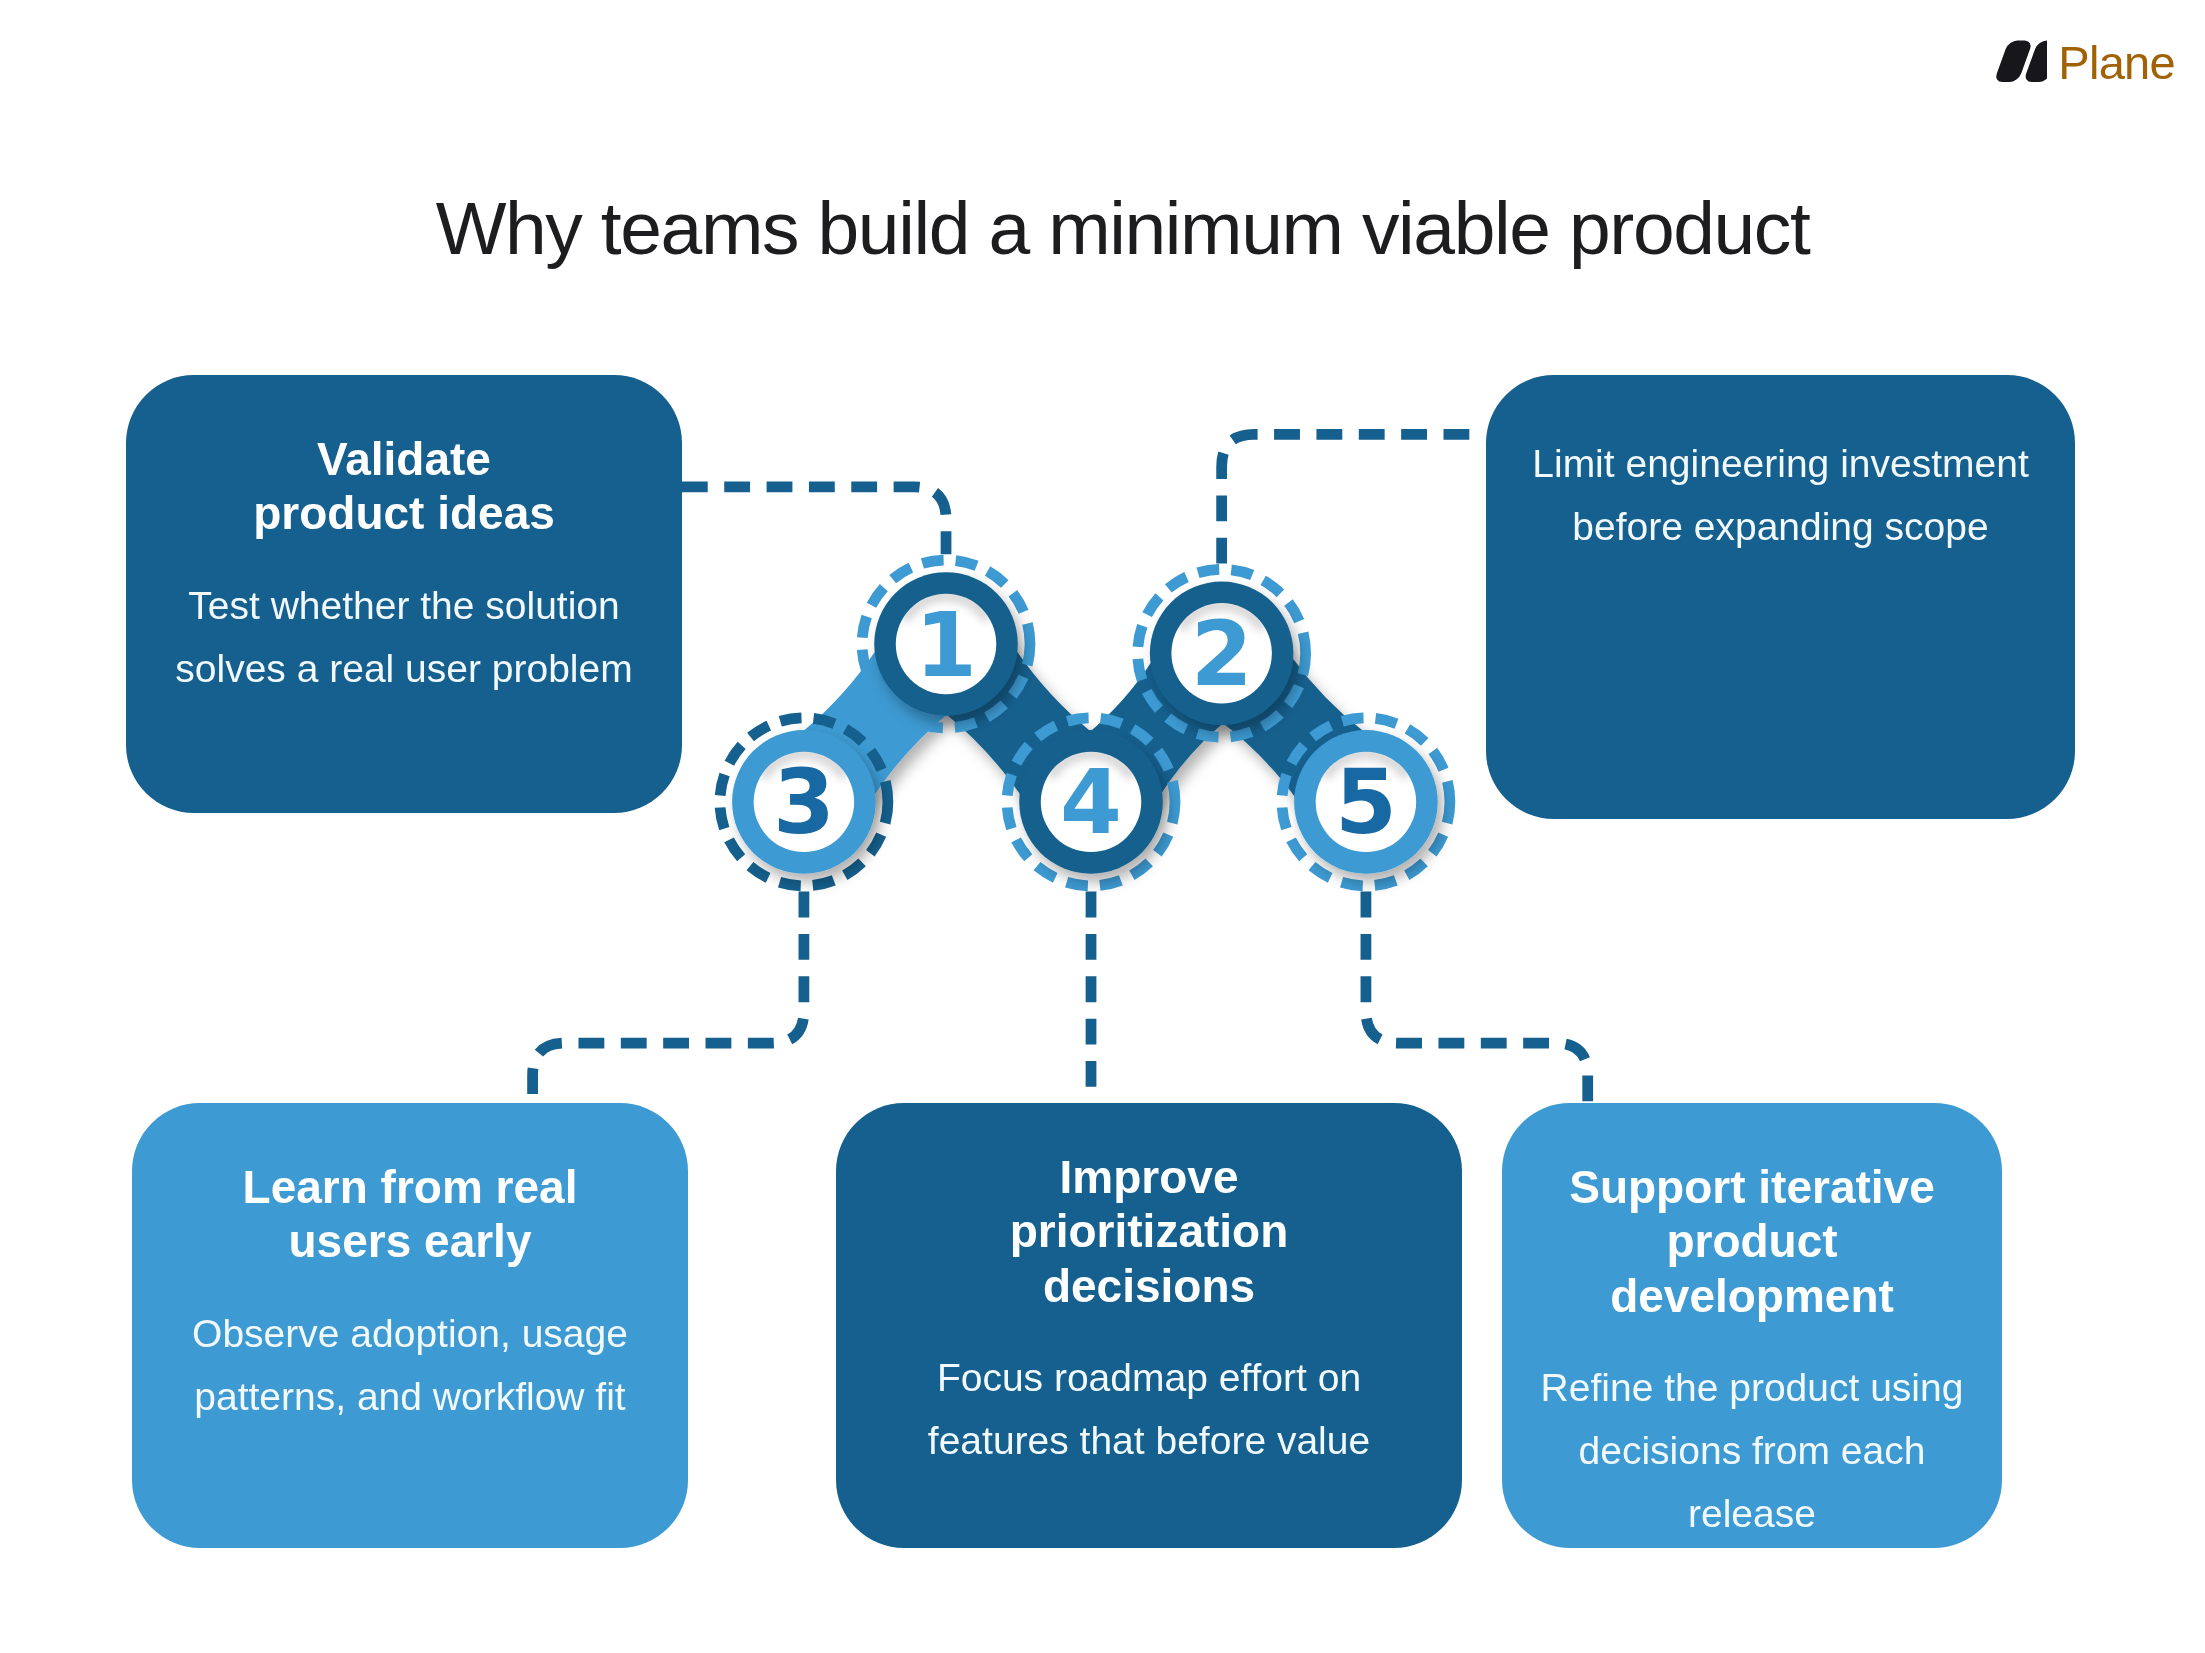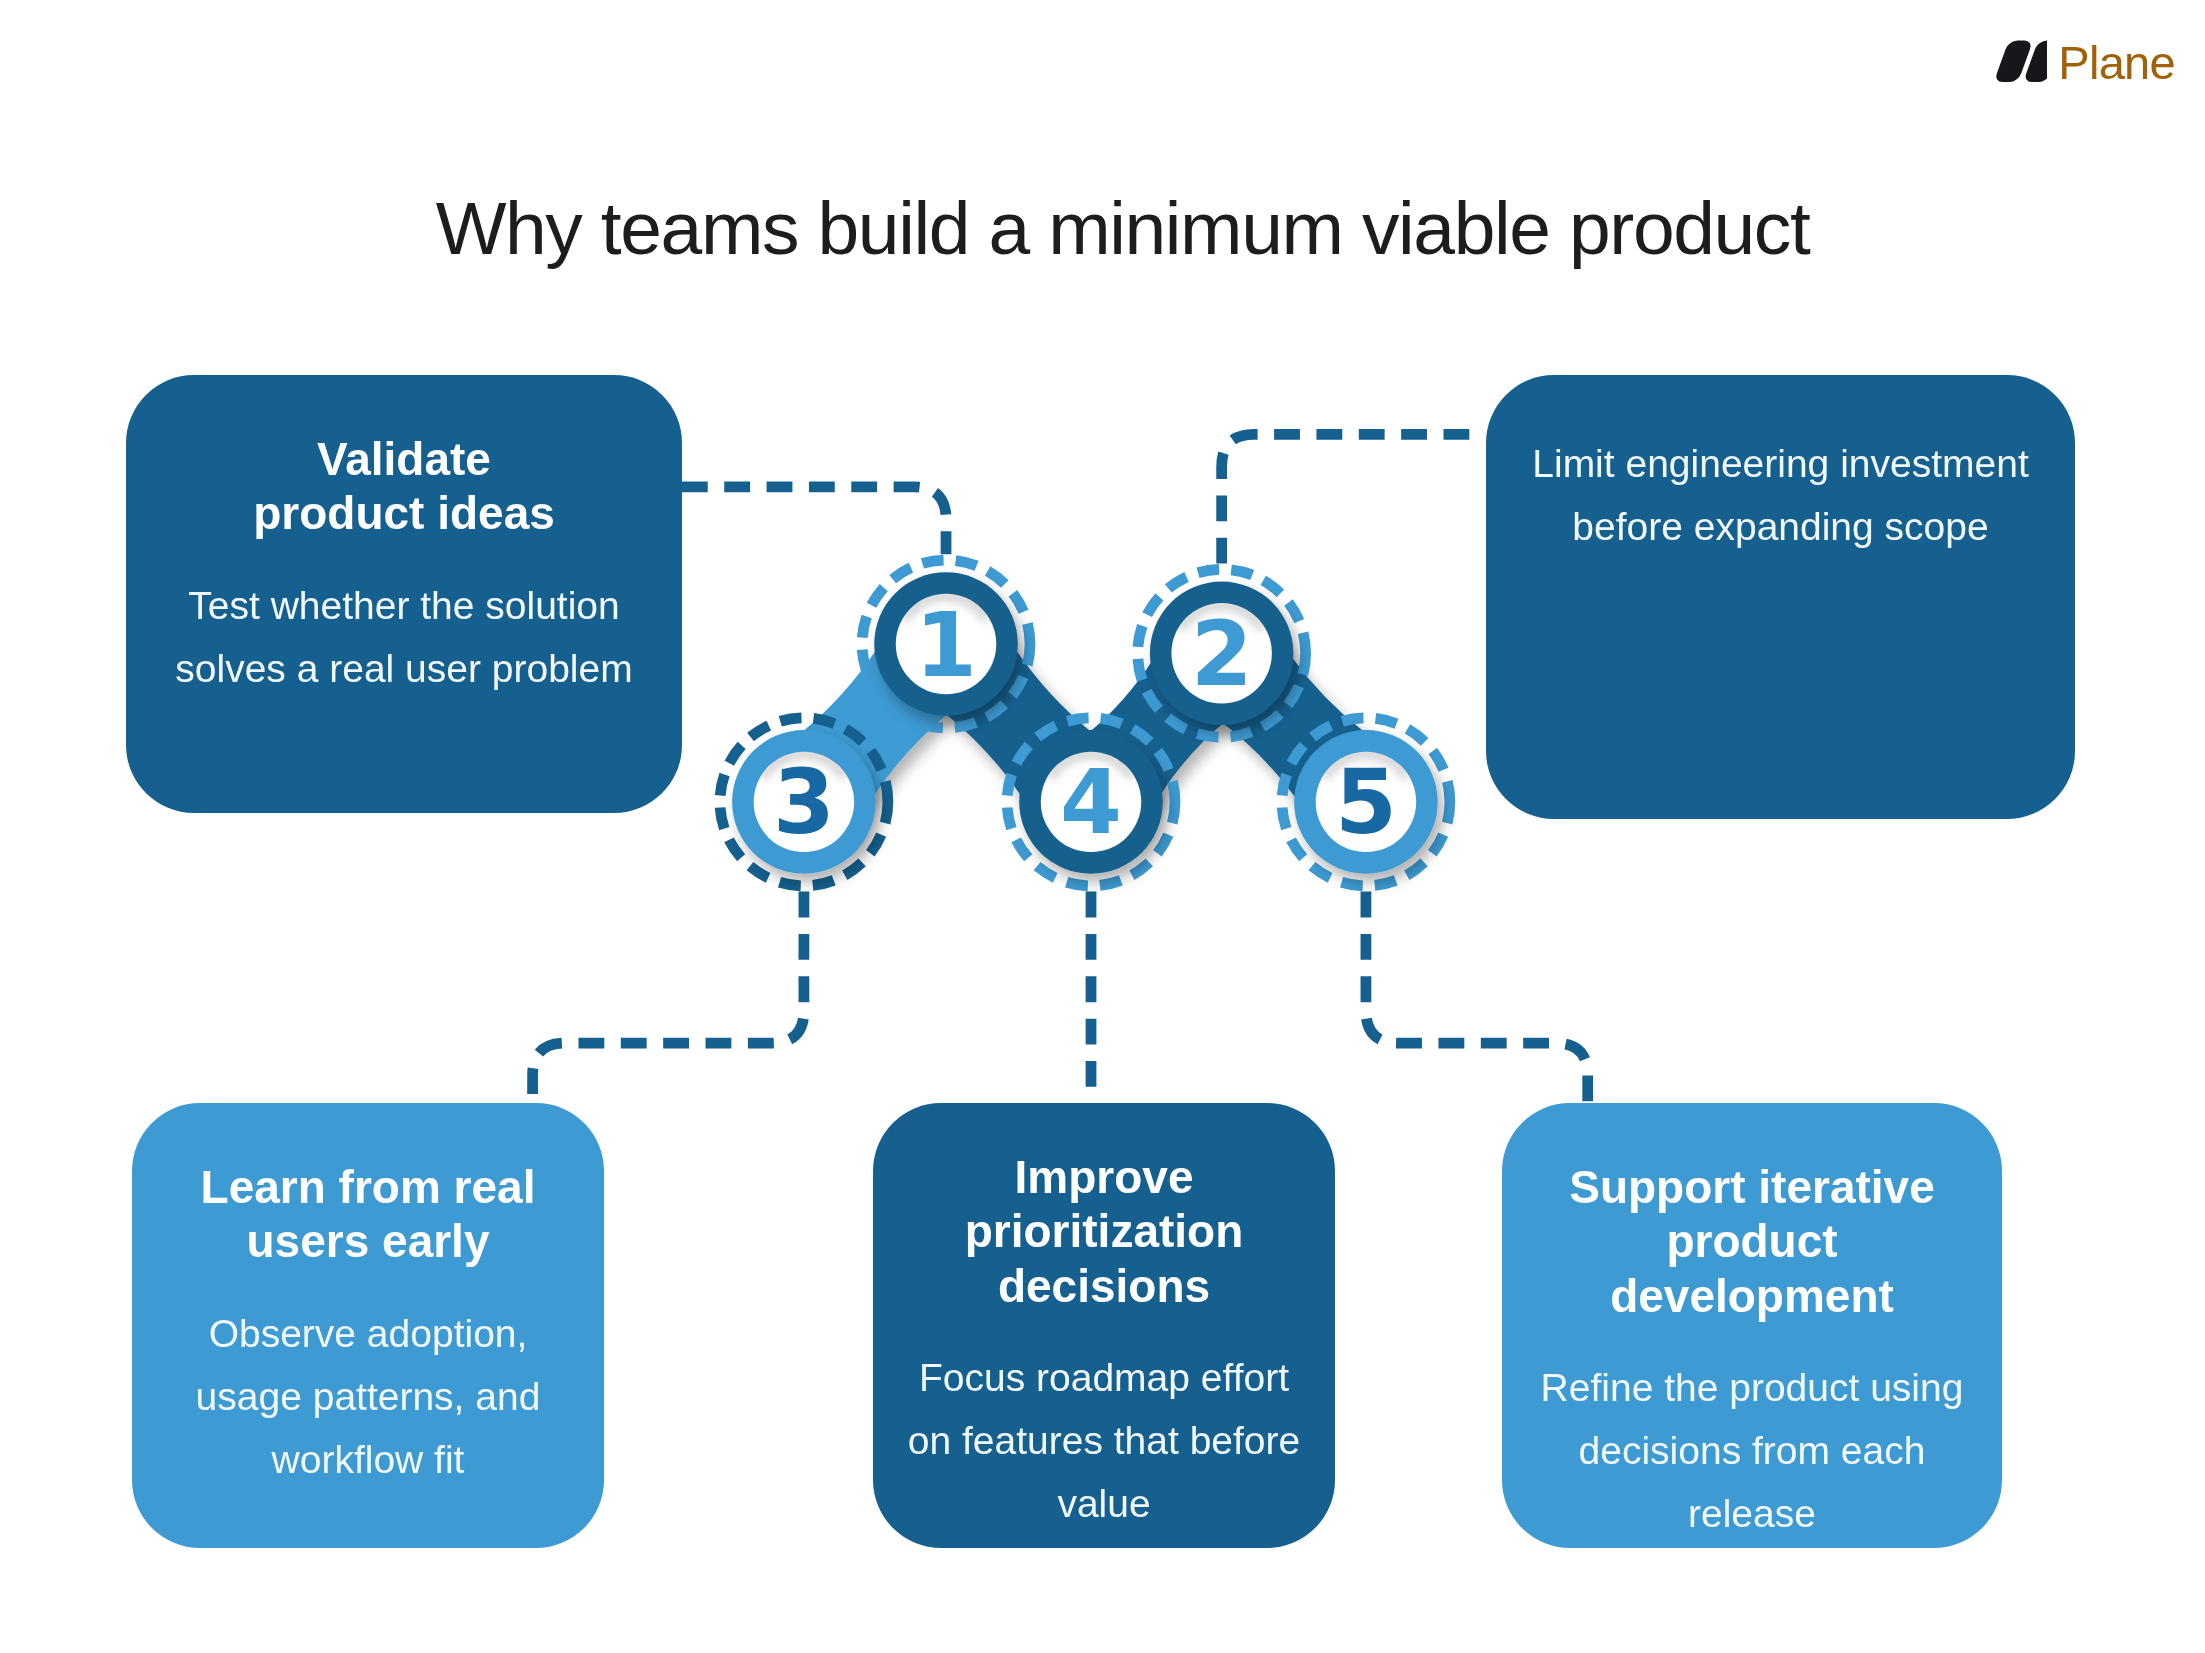--- a/index.html
+++ b/index.html
@@ -76,22 +76,22 @@
     font-size: 39px;
     line-height: 1.62;
     font-weight: 400;
     color: #f2f9fd;
     max-width: 517px;
     margin: 0;
   }
 
   #card-validate { left: 126px;  top: 375px;  width: 556px; height: 438px; }
   #card-reduce   { left: 1486px; top: 375px;  width: 589px; height: 444px; }
-  #card-learn    { left: 132px;  top: 1103px; width: 472px; height: 445px; }
-  #card-improve  { left: 873px; top: 1103px; width: 462px; height: 445px; padding-top: 47px; padding-left: 32px; }
+  #card-learn    { left: 132px;  top: 1103px; width: 556px; height: 445px; }
+  #card-improve  { left: 836px; top: 1103px; width: 626px; height: 445px; padding-top: 47px; padding-left: 32px; }
   #card-support  { left: 1502px; top: 1103px; width: 500px; height: 445px; }
 
   
   .diagram {
     position: absolute;
     left: 0;
     top: 0;
     width: 2205px;
     height: 1654px;
   }

